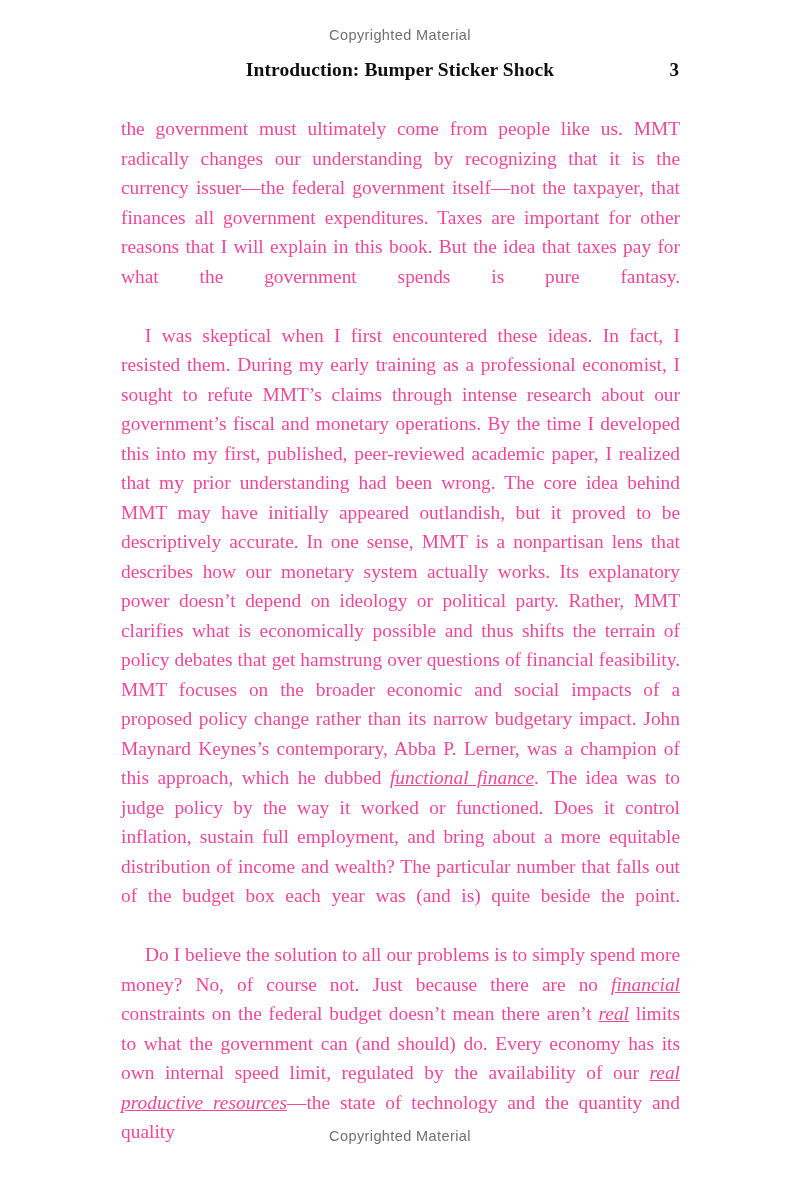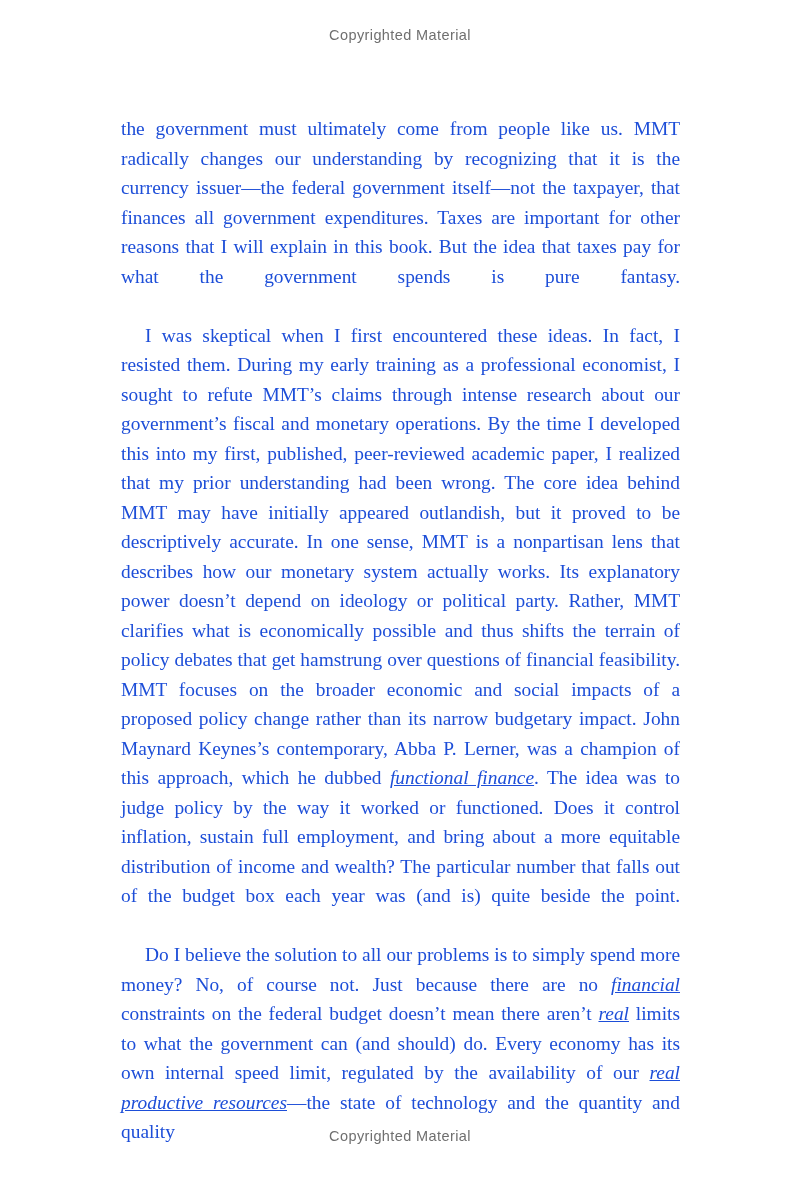--- a/index.html
+++ b/index.html
@@ -72,21 +72,21 @@
     top: 114px;
     left: 121px;
     width: 559px;
   }
   .para {
     margin: 0;
     font-size: 19.4px;
     line-height: 29.5px;
     text-align: justify;
     text-justify: inter-word;
-    color: #1d4ed8;
+    color: #ec4899;
     hyphens: manual;
     -webkit-hyphens: manual;
   }
   .para.indent {
     text-indent: 24px;
   }
   .para em {
     font-style: italic;
     text-decoration: underline;
   }
@@ -97,20 +97,24 @@
     width: 100%;
   }
 </style>
 </head>
 <body>
 
 <div class="page">
 
   <div class="watermark watermark-top">Copyrighted Material</div>
 
+  <div class="running-head">
+    <div class="running-head-title">Introduction: Bumper Sticker Shock</div>
+    <div class="running-head-folio">3</div>
+  </div>
 
   <div class="text-block">
       <p class="para"><span>the government must ultimately come from people like us. MMT radically changes our understanding by recognizing that it is the currency issuer—the federal government itself—not the taxpayer, that finances all government expenditures. Taxes are important for other reasons that I will explain in this book. But the idea that taxes pay for what the government spends is pure fantasy.</span></p>
       <p class="para indent"><span>I was skeptical when I first encountered these ideas. In fact, I resisted them. During my early training as a professional economist, I sought to refute MMT’s claims through intense research about our government’s fiscal and monetary operations. By the time I developed this into my first, published, peer-reviewed academic paper, I realized that my prior understanding had been wrong. The core idea behind MMT may have initially appeared outlandish, but it proved to be descriptively accurate. In one sense, MMT is a nonpartisan lens that describes how our monetary system actually works. Its explanatory power doesn’t depend on ideology or political party. Rather, MMT clarifies what is economically possible and thus shifts the terrain of policy debates that get hamstrung over questions of financial feasibility. MMT focuses on the broader economic and social impacts of a proposed policy change rather than its narrow budgetary impact. John Maynard Keynes’s contemporary, Abba P. Lerner, was a champion of this approach, which he dubbed </span><em>functional finance</em><span>. The idea was to judge policy by the way it worked or functioned. Does it control inflation, sustain full employment, and bring about a more equitable distribution of income and wealth? The particular number that falls out of the budget box each year was (and is) quite beside the point.</span></p>
       <p class="para indent"><span>Do I believe the solution to all our problems is to simply spend more money? No, of course not. Just because there are no </span><em>financial</em><span> constraints on the federal budget doesn’t mean there aren’t </span><em>real</em><span> limits to what the government can (and should) do. Every economy has its own internal speed limit, regulated by the availability of our </span><em>real productive resources</em><span>—the state of technology and the quantity and quality</span></p>
     </div>
 
   <div class="watermark watermark-bottom">Copyrighted Material</div>
 
 </div>

